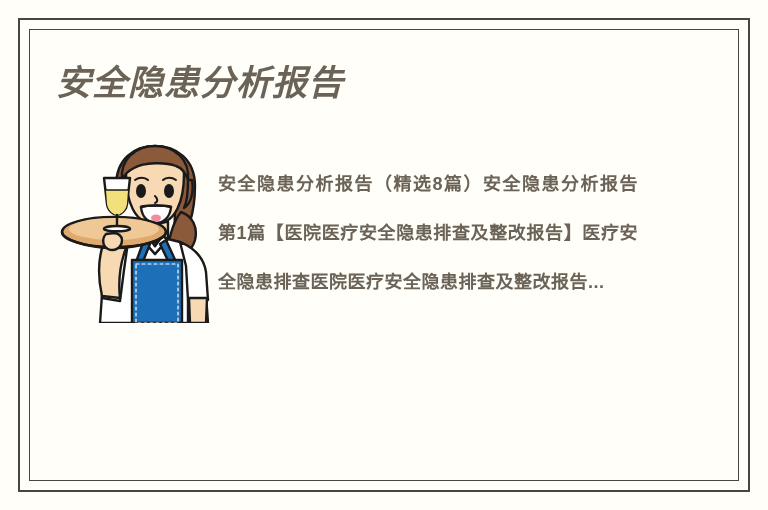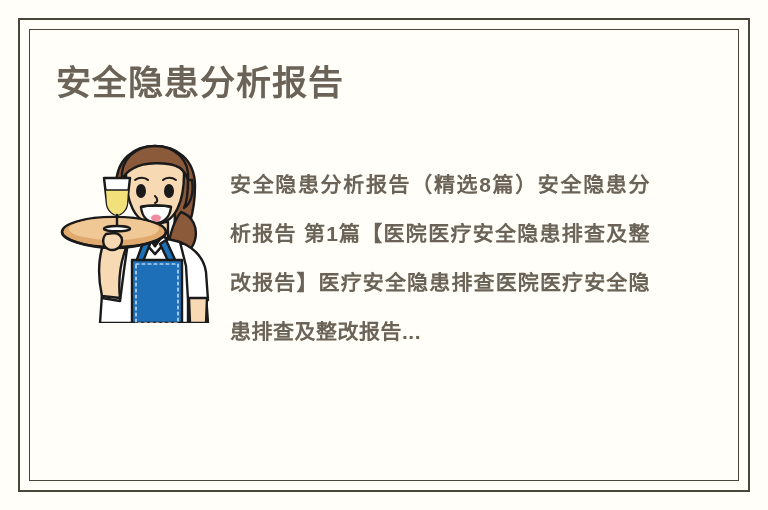--- a/index.html
+++ b/index.html
@@ -48,20 +48,21 @@
   .title {
     position: absolute;
     left: 56px;
     top: 62px;
     font-size: 35px;
     font-weight: bold;
     color: #6b6357;
     letter-spacing: 1px;
     line-height: 1.2;
     white-space: nowrap;
+    font-style: italic;
   }
 
   
   .content {
     position: absolute;
     left: 56px;
     top: 138px;
     width: 620px;
     height: 290px;
   }
@@ -74,24 +75,24 @@
     height: 185px;
   }
   .illustration svg {
     display: block;
     width: 166px;
     height: 185px;
   }
 
   .body-text {
     position: absolute;
-    left: 174px;
+    left: 162px;
     top: 22px;
     width: 420px;
-    font-size: 21px;
+    font-size: 18px;
     font-weight: bold;
     color: #6b6357;
     line-height: 49px;
     letter-spacing: 0.5px;
     text-align: justify;
     text-justify: inter-character;
   }
 </style>
 </head>
 <body>

